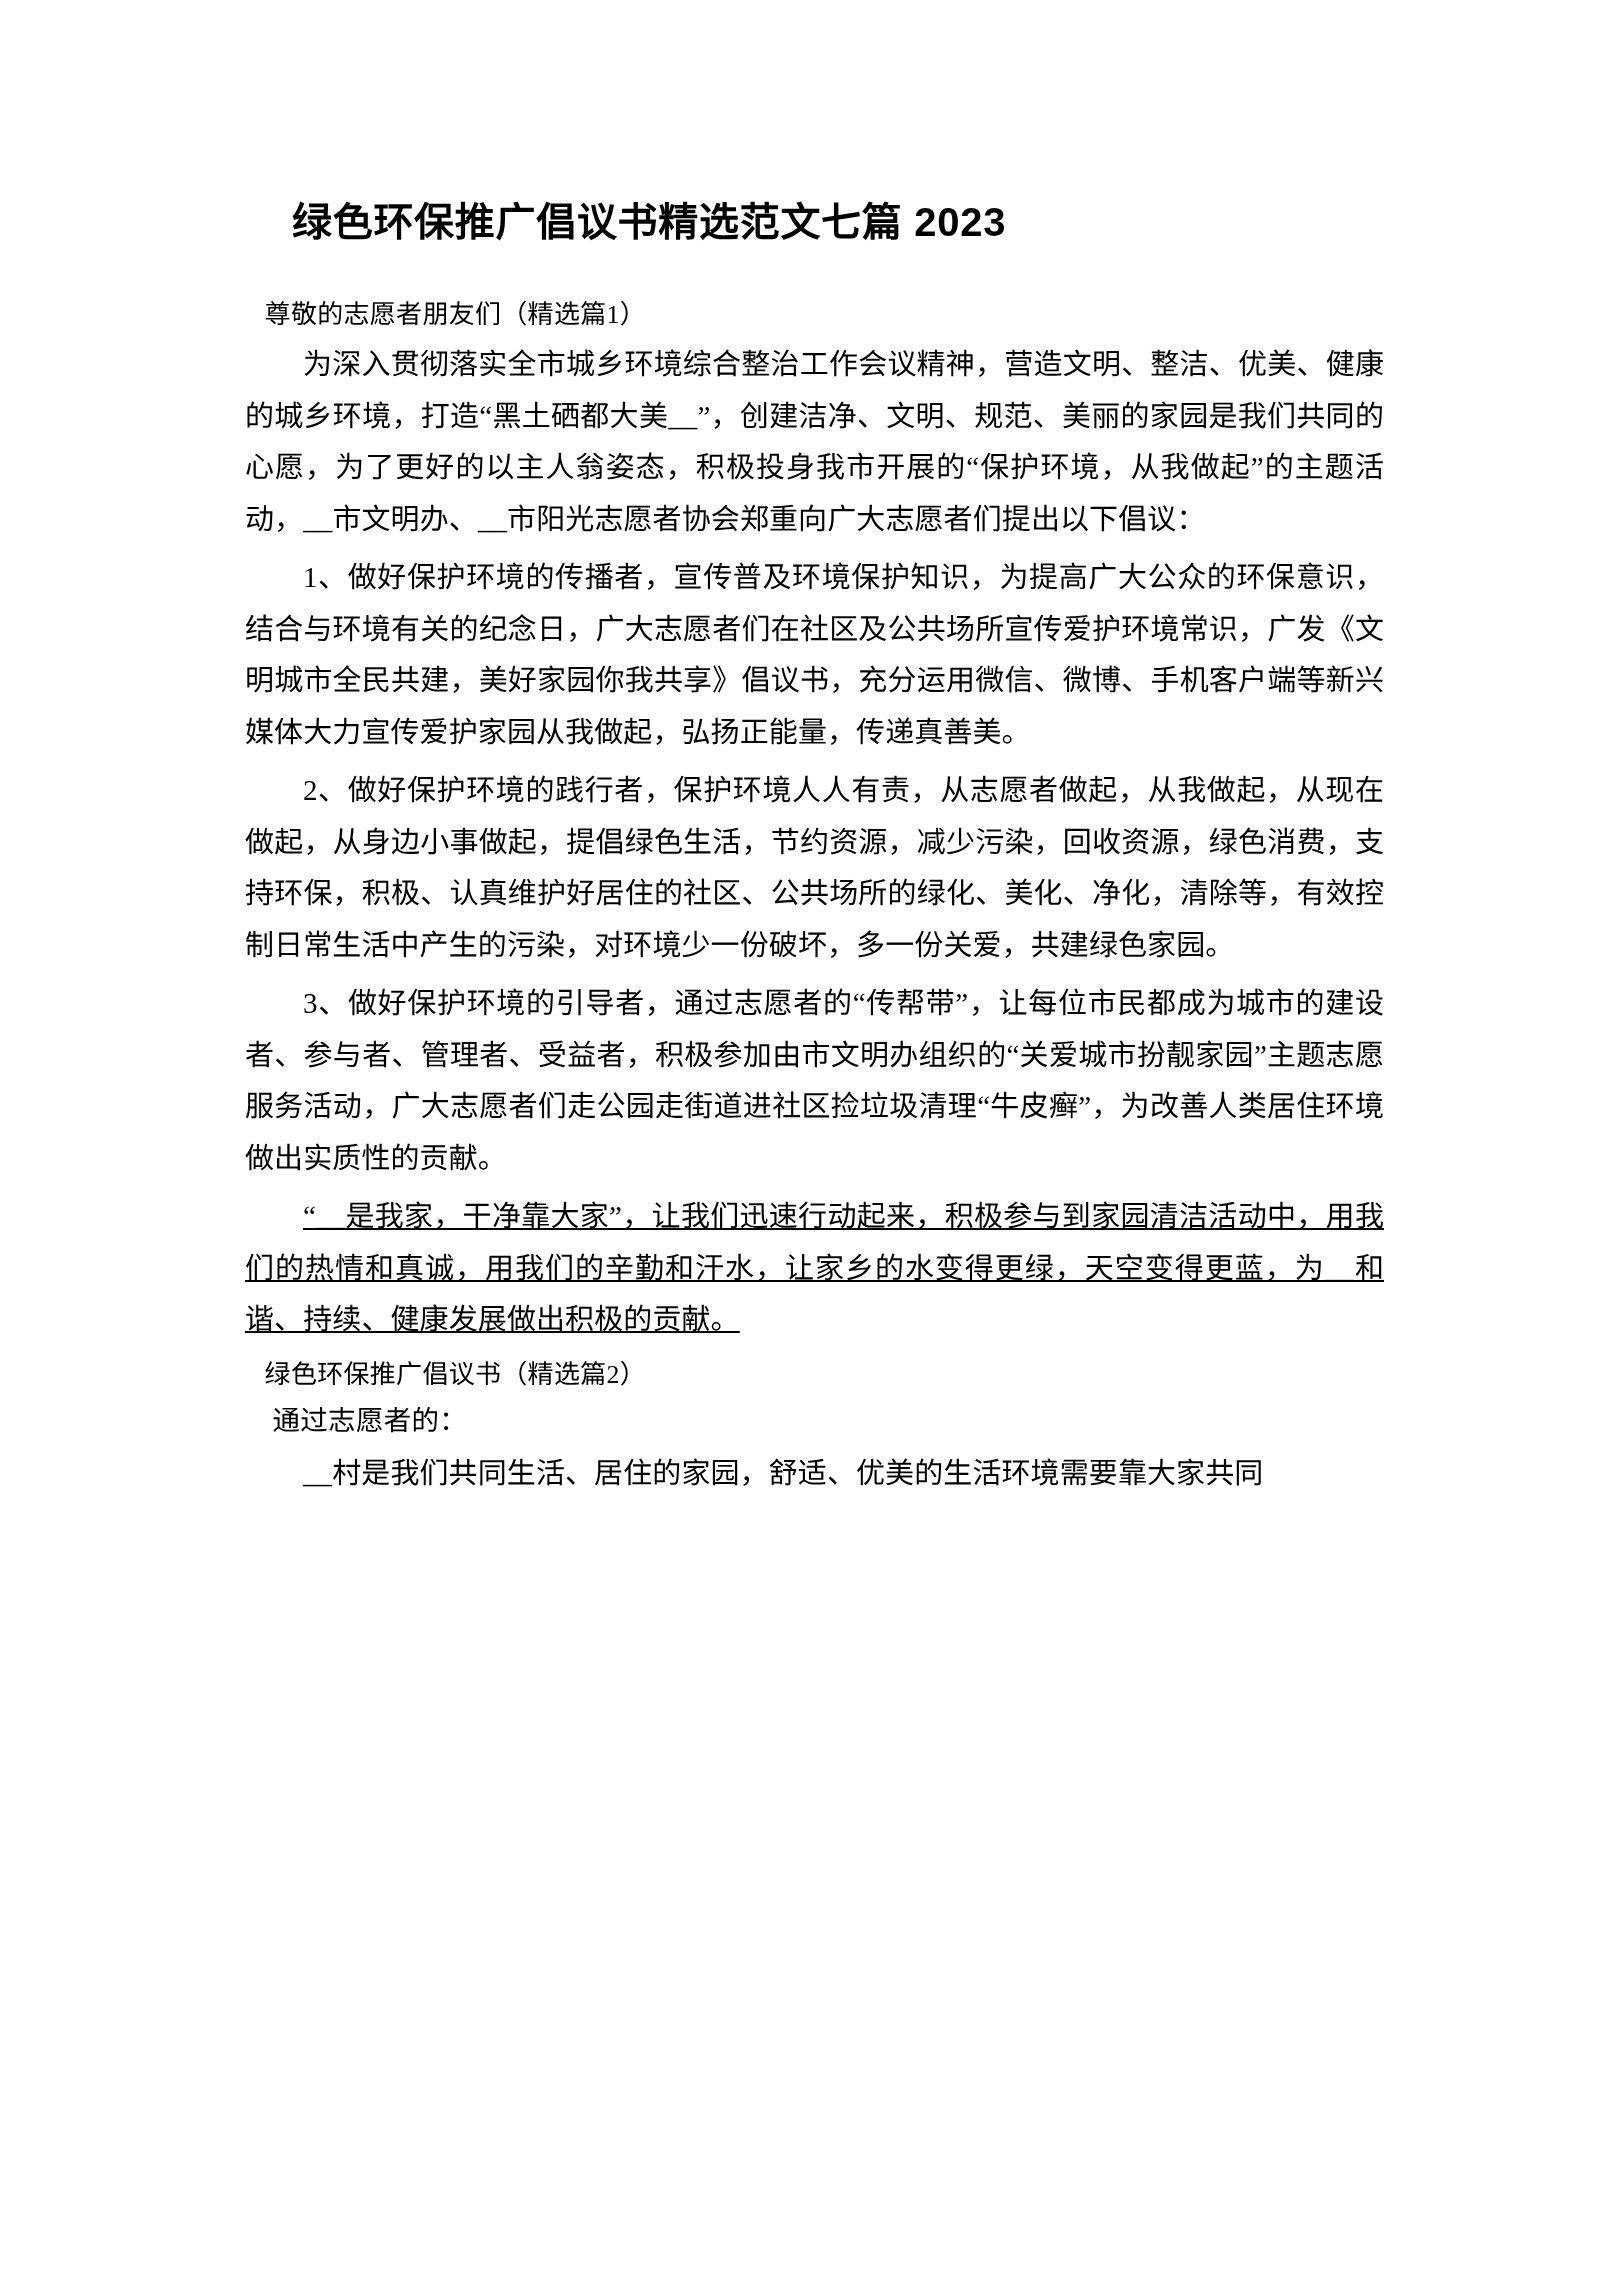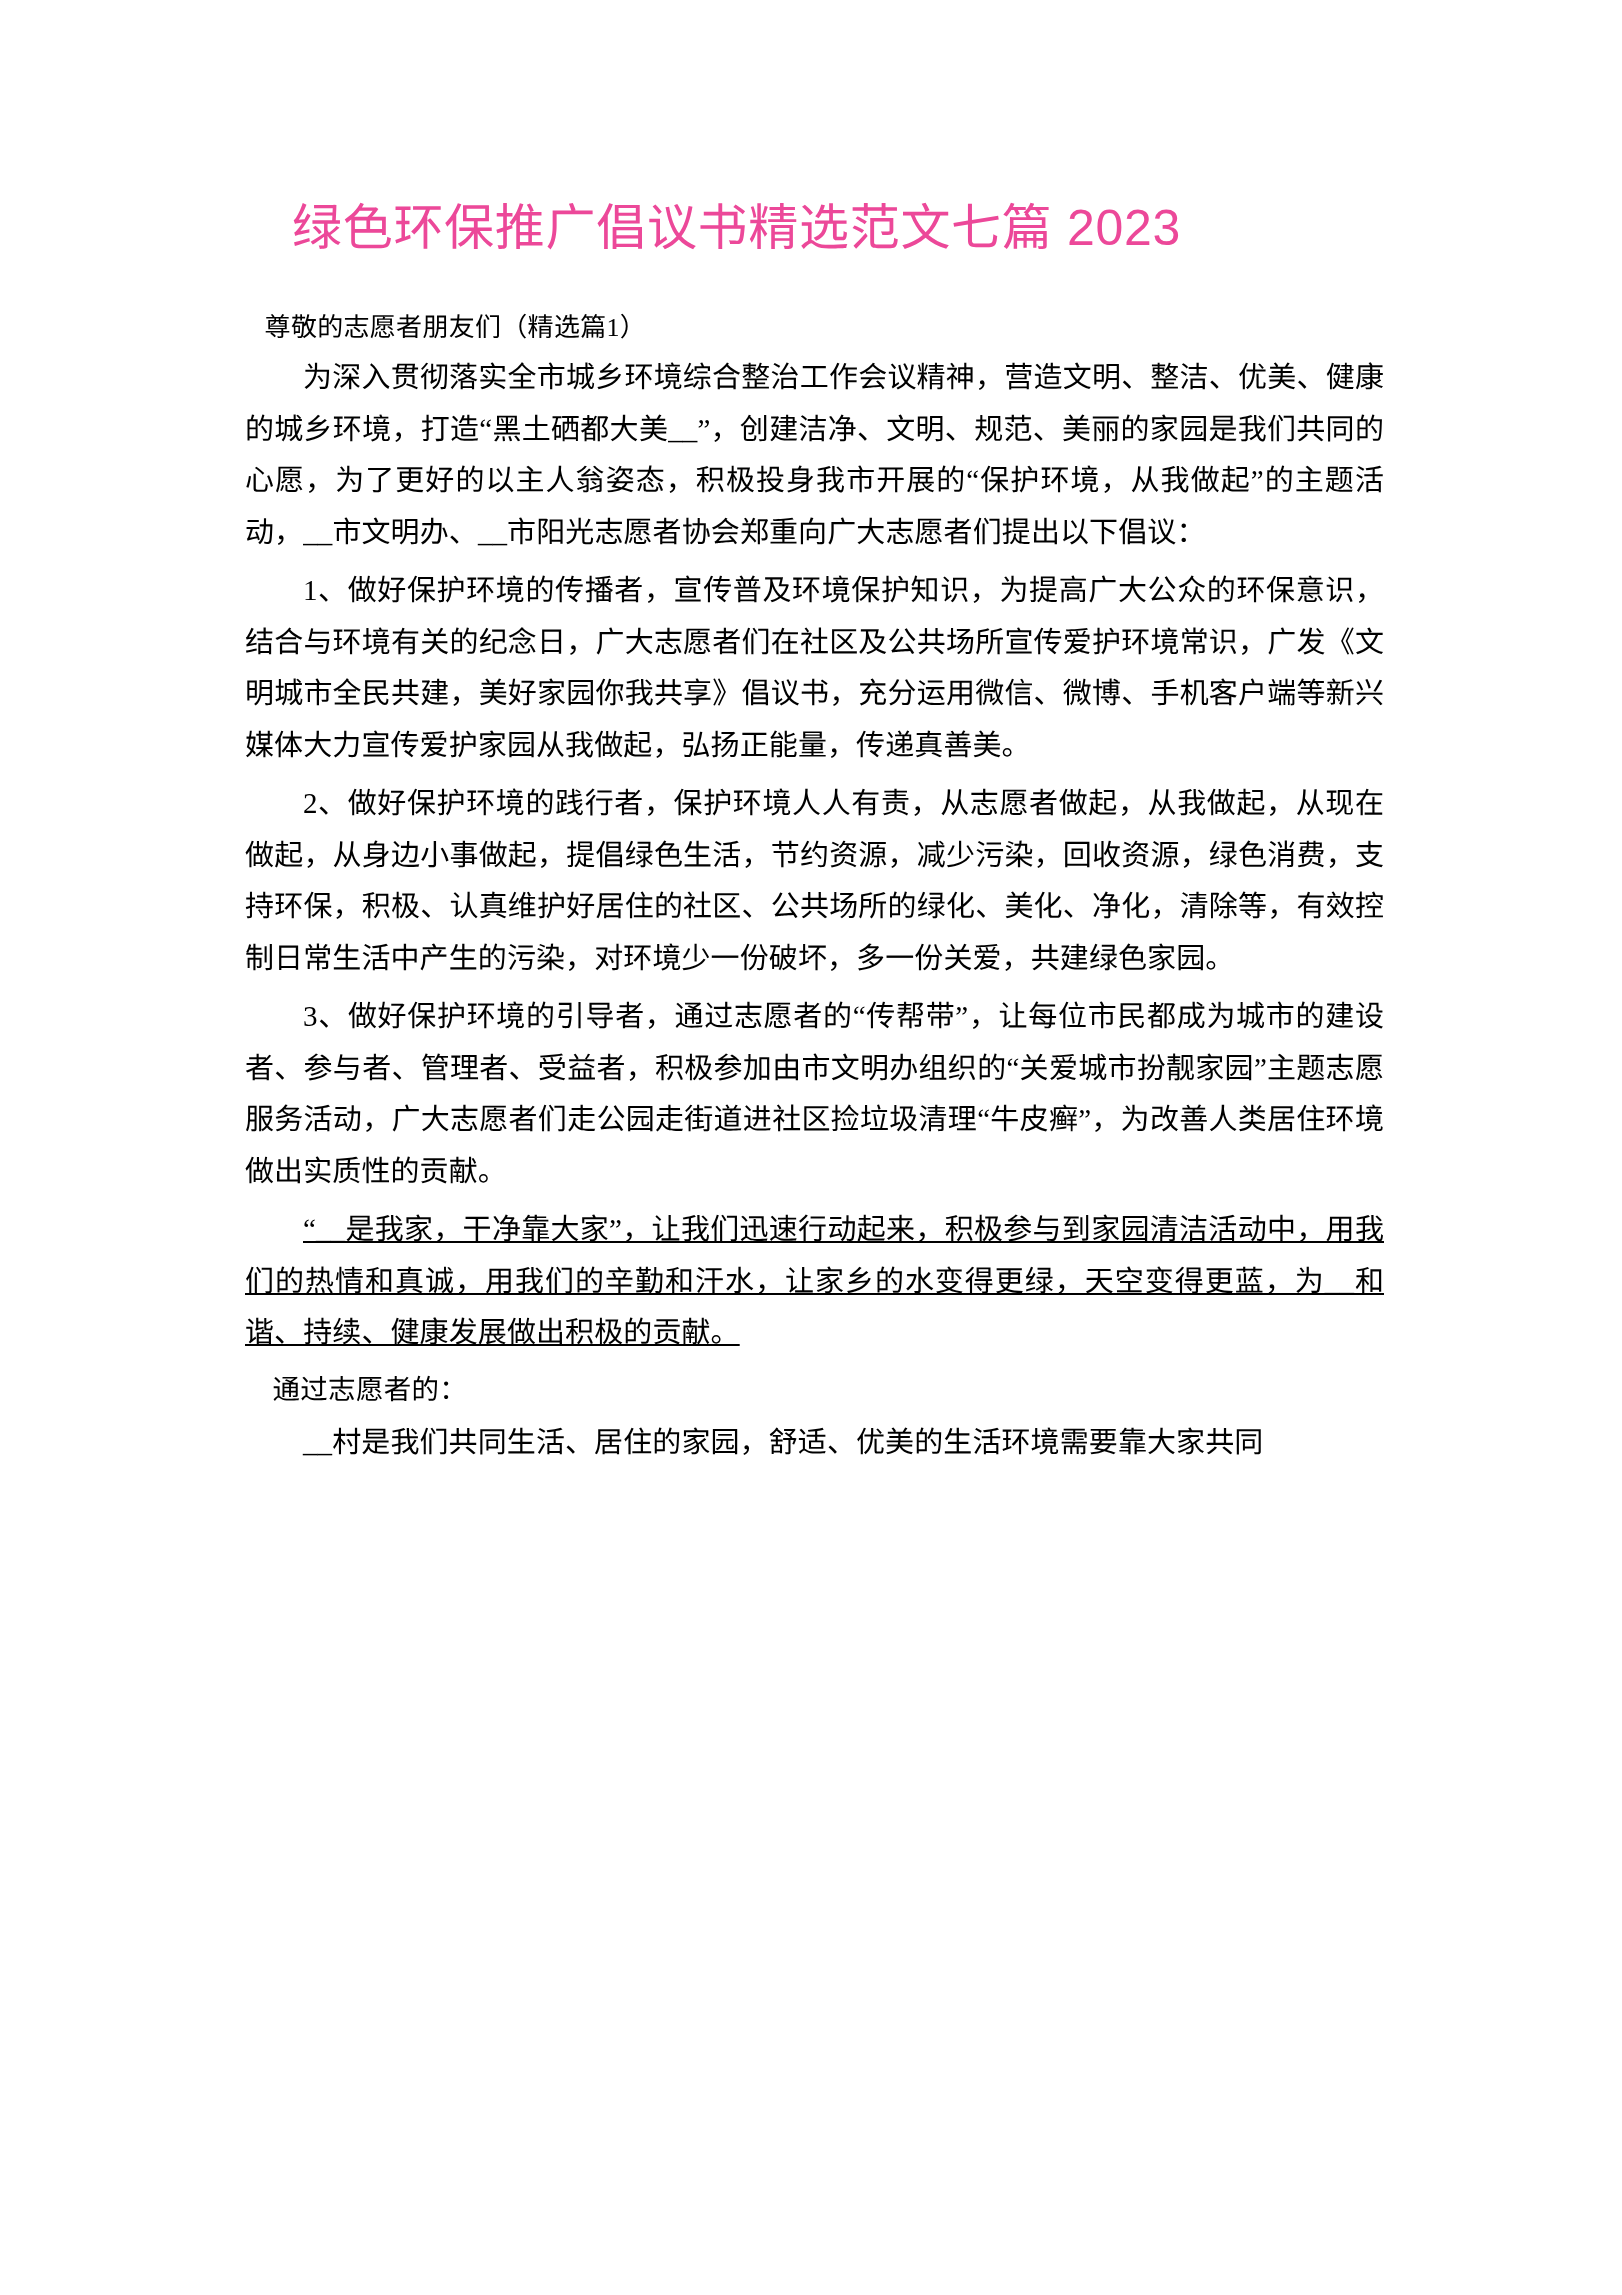--- a/index.html
+++ b/index.html
@@ -20,27 +20,27 @@
     box-sizing: border-box;
   }
   .content {
     position: absolute;
     left: 245px;
     top: 196px;
     width: 1139px;
   }
   .doc-title {
     font-family: "Liberation Sans", "DejaVu Sans", sans-serif;
-    font-weight: normal;
-    font-size: 50px;
+    font-weight: bold;
+    font-size: 40px;
     line-height: 1.3;
     letter-spacing: 0.7px;
     margin: 0 0 47px 0;
     padding-left: 47px;
-    color: #ec4899;
+    color: #000000;
   }
   .section-heading {
     font-size: 26px;
     line-height: 1.55;
     margin: 0 0 3.9px 0;
     padding-left: 19.6px;
     letter-spacing: 0.3px;
   }
   .salutation {
     font-size: 27.5px;
@@ -77,20 +77,21 @@
     <p class="body-para">为深入贯彻落实全市城乡环境综合整治工作会议精神，营造文明、整洁、优美、健康的城乡环境，打造“黑土硒都大美__”，创建洁净、文明、规范、美丽的家园是我们共同的心愿，为了更好的以主人翁姿态，积极投身我市开展的“保护环境，从我做起”的主题活动，__市文明办、__市阳光志愿者协会郑重向广大志愿者们提出以下倡议：</p>
 
     <p class="body-para">1、做好保护环境的传播者，宣传普及环境保护知识，为提高广大公众的环保意识，结合与环境有关的纪念日，广大志愿者们在社区及公共场所宣传爱护环境常识，广发《文明城市全民共建，美好家园你我共享》倡议书，充分运用微信、微博、手机客户端等新兴媒体大力宣传爱护家园从我做起，弘扬正能量，传递真善美。</p>
 
     <p class="body-para">2、做好保护环境的践行者，保护环境人人有责，从志愿者做起，从我做起，从现在做起，从身边小事做起，提倡绿色生活，节约资源，减少污染，回收资源，绿色消费，支持环保，积极、认真维护好居住的社区、公共场所的绿化、美化、净化，清除等，有效控制日常生活中产生的污染，对环境少一份破坏，多一份关爱，共建绿色家园。</p>
 
     <p class="body-para">3、做好保护环境的引导者，通过志愿者的“传帮带”，让每位市民都成为城市的建设者、参与者、管理者、受益者，积极参加由市文明办组织的“关爱城市扮靓家园”主题志愿服务活动，广大志愿者们走公园走街道进社区捡垃圾清理“牛皮癣”，为改善人类居住环境做出实质性的贡献。</p>
 
     <p class="body-para last">“__是我家，干净靠大家”，让我们迅速行动起来，积极参与到家园清洁活动中，用我们的热情和真诚，用我们的辛勤和汗水，让家乡的水变得更绿，天空变得更蓝，为__和谐、持续、健康发展做出积极的贡献。</p>
 
+    <p class="section-heading">绿色环保推广倡议书（精选篇2）</p>
 
     <p class="salutation">通过志愿者的：</p>
 
     <p class="body-para">__村是我们共同生活、居住的家园，舒适、优美的生活环境需要靠大家共同</p>
 
   </div>
 </div>
 
 
 </body></html>

